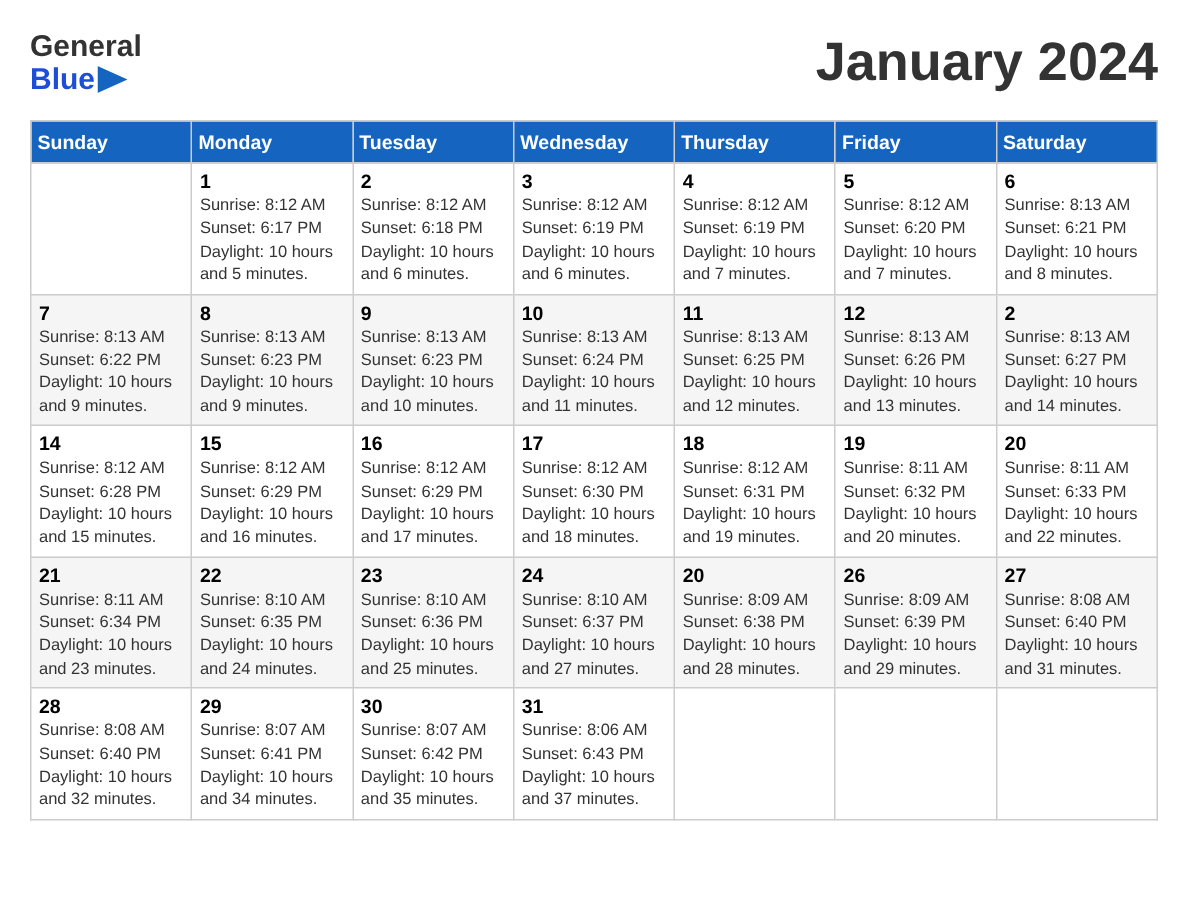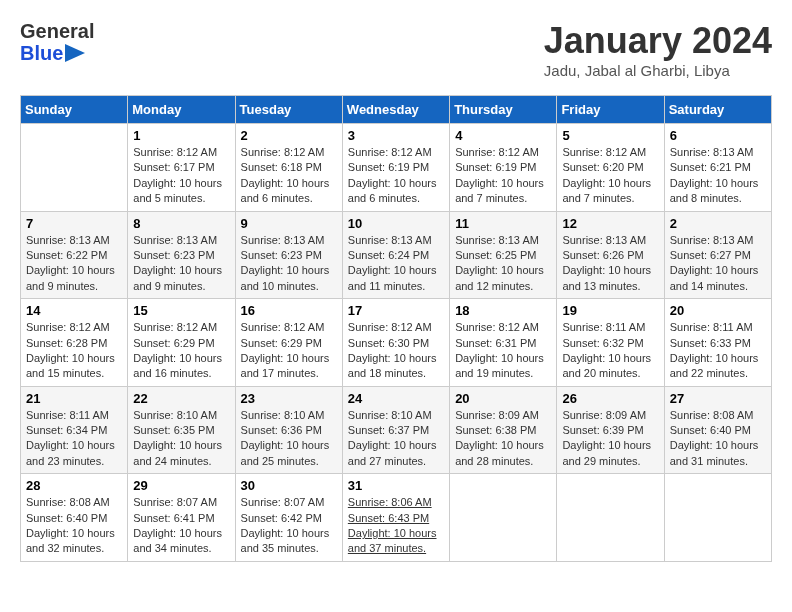--- a/index.html
+++ b/index.html
@@ -83,21 +83,20 @@
     <span style="font-size:20px;font-weight:bold;color:#1d4ed8;display:flex;align-items:center;">
       Blue
       <svg width="20" height="18" viewBox="0 0 20 18" style="margin-left:2px;">
         <polygon points="0,18 20,9 0,0" fill="#1565c0"></polygon>
       </svg>
     </span>
   </div>
 </div>
   <div class="title-block">
     <div class="month-title">January 2024</div>
-    <div class="location">Jadu, Jabal al Gharbi, Libya</div>
   </div>
 </div>
 
 <table>
   <thead>
     <tr>
     <th>Sunday</th>
         <th>Monday</th>
         <th>Tuesday</th>
         <th>Wednesday</th>
@@ -322,21 +321,21 @@
         </td>
         <td>
           <span class="day-number">30</span>
           <div class="day-info" style="white-space: pre-line;">Sunrise: 8:07 AM
 Sunset: 6:42 PM
 Daylight: 10 hours
 and 35 minutes.</div>
         </td>
         <td>
           <span class="day-number">31</span>
-          <div class="day-info" style="white-space: pre-line; text-decoration: underline;">Sunrise: 8:06 AM
+          <div class="day-info" style="white-space: pre-line;">Sunrise: 8:06 AM
 Sunset: 6:43 PM
 Daylight: 10 hours
 and 37 minutes.</div>
         </td>
         <td class="empty"></td>
         <td class="empty"></td>
         <td class="empty"></td>
       </tr>
     </tbody>
 </table>

